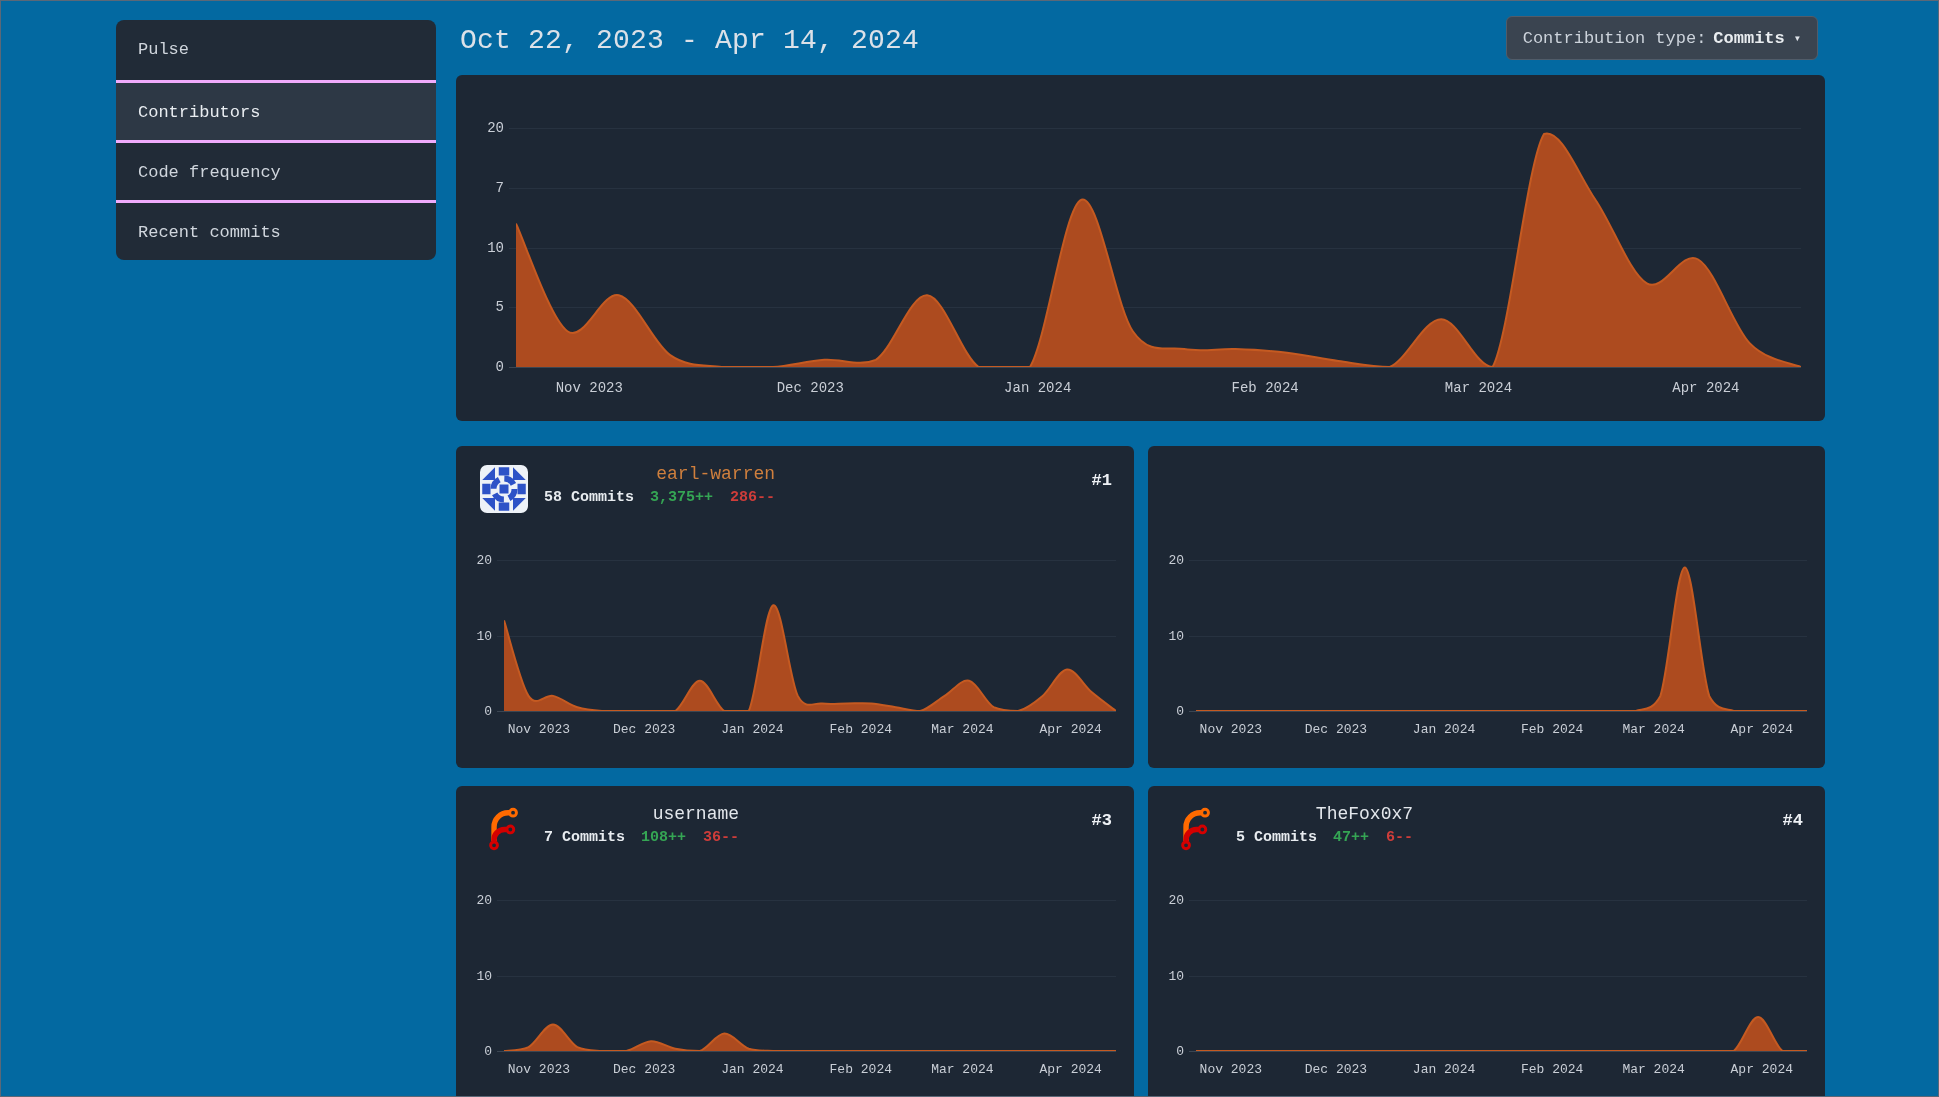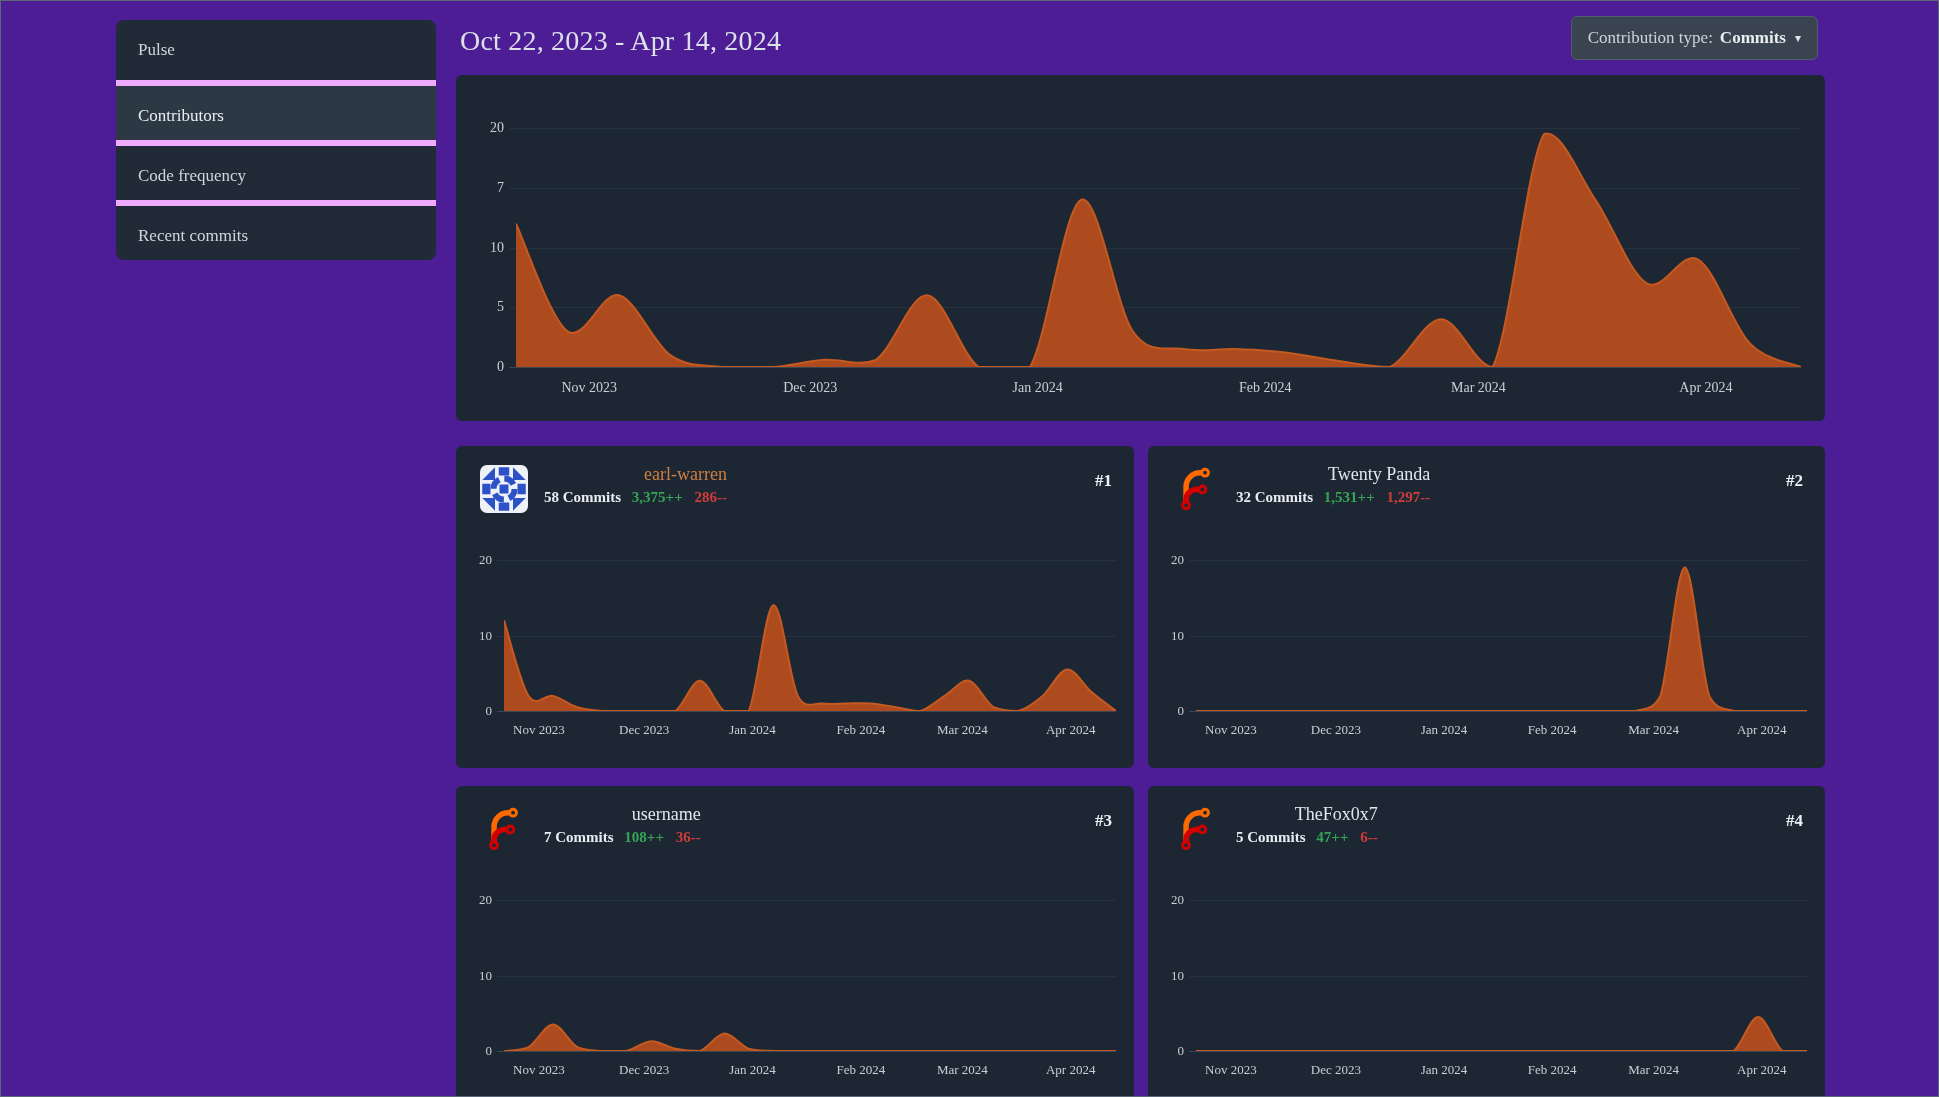--- a/index.html
+++ b/index.html
@@ -1,28 +1,28 @@
 <!DOCTYPE html>
 <html><head>
 <meta charset="utf-8">
 <style>
   html,body{margin:0;padding:0;background:#0d1117;}
   .app{
     position:relative; width:1939px; height:1097px; box-sizing:border-box;
-    background:#4c1d95; border:1px solid #5c6877; overflow:hidden;
-    font-family:Liberation Serif, serif; color:#dde2e8;
+    background:#0369a1; border:1px solid #5c6877; overflow:hidden;
+    font-family:Liberation Mono, monospace; color:#dde2e8;
   }
   
   .sidebar{position:absolute; left:115px; top:19px; width:320px;}
   .menu{background:#212b37; border-radius:8px; overflow:hidden;}
   .menu .item{
     height:60px; line-height:60px; padding-left:22px; font-size:17px;
     color:#d0d6dd; cursor:pointer; box-sizing:border-box;
   }
-  .menu .item + .item{border-top:6px solid #f0abfc;}
+  .menu .item + .item{border-top:3px solid #f0abfc;}
   .menu .item.active{background:#2d3845; color:#e9edf1;}
   
   .content{position:absolute; left:455px; top:0; width:1369px; height:1097px;}
   .date-title{position:absolute; left:4px; top:24px; margin:0; font-size:28px;
     font-weight:400; color:#dce1e8; letter-spacing:.2px;}
   .dropdown{
     position:absolute; right:7px; top:15px; height:44px; padding:0 16px;
     display:flex; align-items:center; gap:7px; cursor:pointer;
     background:#3a4450; border:1px solid #515c69; border-radius:6px;
     color:#ccd3db; font-size:17px; font-family:inherit;
@@ -175,42 +175,20 @@
             <span style="left: 22.9%;">Dec 2023</span>
             <span style="left: 40.6%;">Jan 2024</span>
             <span style="left: 58.3%;">Feb 2024</span>
             <span style="left: 74.9%;">Mar 2024</span>
             <span style="left: 92.6%;">Apr 2024</span>
           </div>
         </div>
     </article>
 
     <article class="card c2">
-      <div class="card-head">
-        <span class="avatar">
-          <svg viewBox="0 0 212 212">
-            <g fill="none">
-              <path d="M62 160 V96 a62 62 0 0 1 62,-62 h6" stroke="#ff6a00" stroke-width="24"></path>
-              <circle cx="146" cy="34" r="15" stroke="#ff6a00" stroke-width="13"></circle>
-              <path d="M62 160 v-6 a46 46 0 0 1 46,-46 h8" stroke="#d40000" stroke-width="24"></path>
-              <circle cx="134" cy="108" r="15" stroke="#d40000" stroke-width="13"></circle>
-              <circle cx="62" cy="178" r="15" stroke="#d40000" stroke-width="13"></circle>
-            </g>
-          </svg>
-        </span>
-        <div class="who">
-          <a class="name">Twenty Panda</a>
-          <div class="stats">
-            <b class="c">32 Commits</b>
-            <b class="add">1,531++</b>
-            <b class="del">1,297--</b>
-          </div>
-        </div>
-        <b class="rank">#2</b>
-      </div>
       <div class="chart mini">
           <div class="ylab">
             <span style="top: 151px;">0</span>
             <span style="top: 75.5px;">10</span>
             <span style="top: 0px;">20</span>
           </div>
           <div class="plot">
             <div class="grid base" style="top: 151px;"></div>
             <div class="grid" style="top: 75.5px;"></div>
             <div class="grid" style="top: 0px;"></div>

